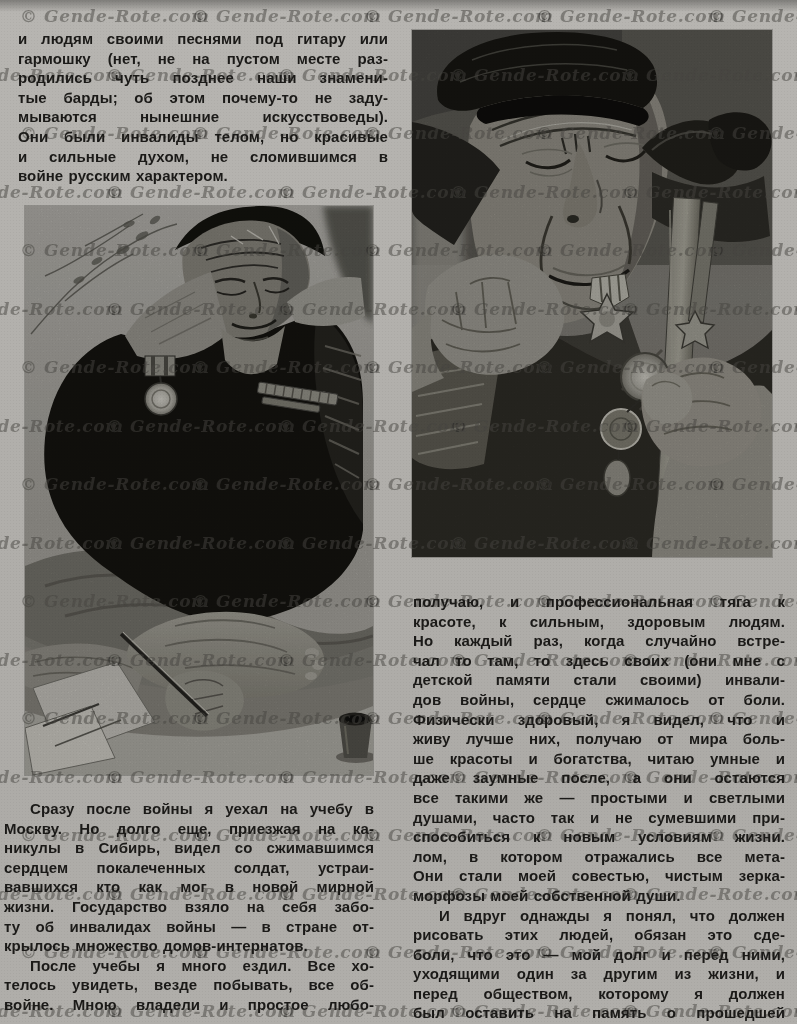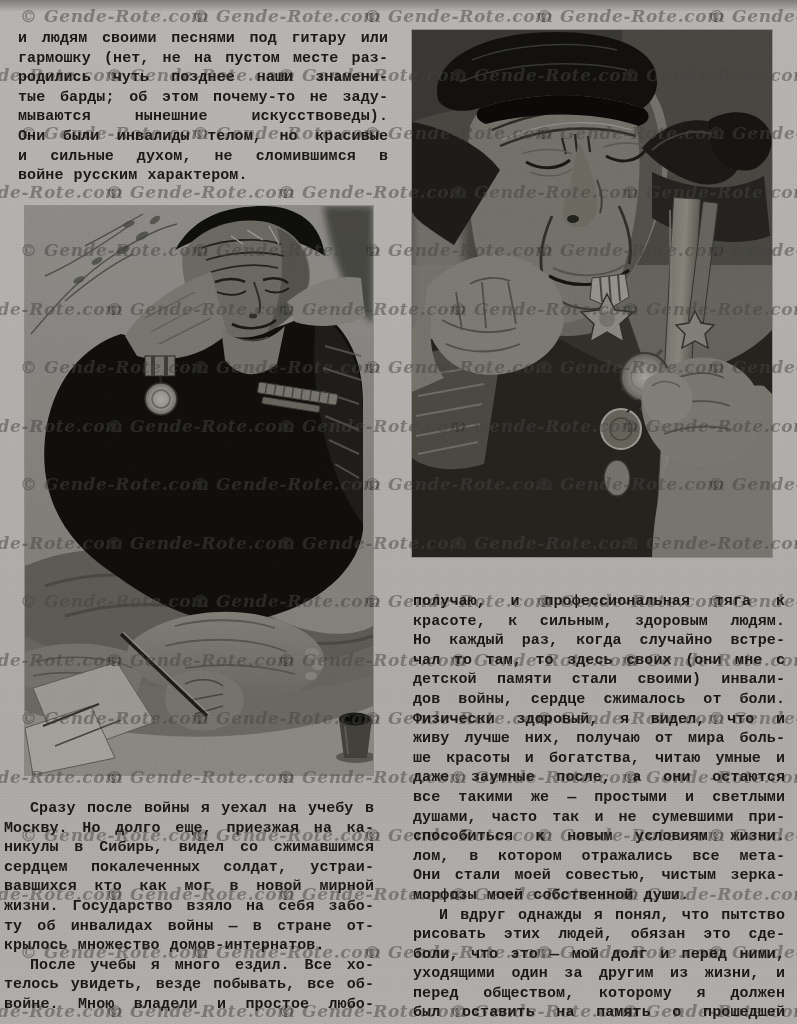--- a/index.html
+++ b/index.html
@@ -17,21 +17,21 @@
     background-image:radial-gradient(rgba(0,0,0,.07) 1px,rgba(0,0,0,0) 1px);
     background-size:3px 3px;
   }
   .textblock{
     position:absolute;z-index:4;color:#1b1a18;font-weight:bold;
     font-size:15px;line-height:19.6px;letter-spacing:.1px;word-spacing:1px;
   }
   .block-a{left:18px;top:29px;width:370px;}
   .block-b{left:4px;top:799px;width:370px;}
   .block-c{left:413px;top:592px;width:372px;}
-  .line{text-align:justify;text-align-last:justify;font-family:Liberation Mono, monospace;}
+  .line{text-align:justify;text-align-last:justify;}
   .line.end{text-align-last:left;}
   .line.indent{text-indent:26px;}
   .photo{
     position:absolute;z-index:1;padding:0;margin:0;
     box-shadow:0 0 0 1px rgba(30,30,28,.25);
   }
   .photo svg{display:block;}
   .photo-left{left:25px;top:206px;width:348px;height:569px;}
   .photo-right{left:412px;top:30px;width:360px;height:527px;}
   .watermark-layer{position:absolute;inset:0;z-index:3;pointer-events:none;}
@@ -377,21 +377,21 @@
       <div class="line">Физически здоровый, я видел, что и</div>
       <div class="line">живу лучше них, получаю от мира боль-</div>
       <div class="line">ше красоты и богатства, читаю умные и</div>
       <div class="line">даже заумные после, а они остаются</div>
       <div class="line">все такими же — простыми и светлыми</div>
       <div class="line">душами, часто так и не сумевшими при-</div>
       <div class="line">способиться к новым условиям жизни.</div>
       <div class="line">лом, в котором отражались все мета-</div>
       <div class="line">Они стали моей совестью, чистым зерка-</div>
       <div class="line end">морфозы моей собственной души.</div>
-      <div class="line indent">И вдруг однажды я понял, что пытство</div>
+      <div class="line indent">И вдруг однажды я понял, что должен</div>
       <div class="line">рисовать этих людей, обязан это сде-</div>
       <div class="line">боли, что это — мой долг и перед ними,</div>
       <div class="line">уходящими один за другим из жизни, и</div>
       <div class="line">перед обществом, которому я должен</div>
       <div class="line">был оставить на память о прошедшей</div>
     </div>
 
   <div class="watermark-layer">
       <span class="wm" style="left: 20px; top: 6px;">© Gende-Rote.com</span>
       <span class="wm" style="left: 192px; top: 6px;">© Gende-Rote.com</span>

